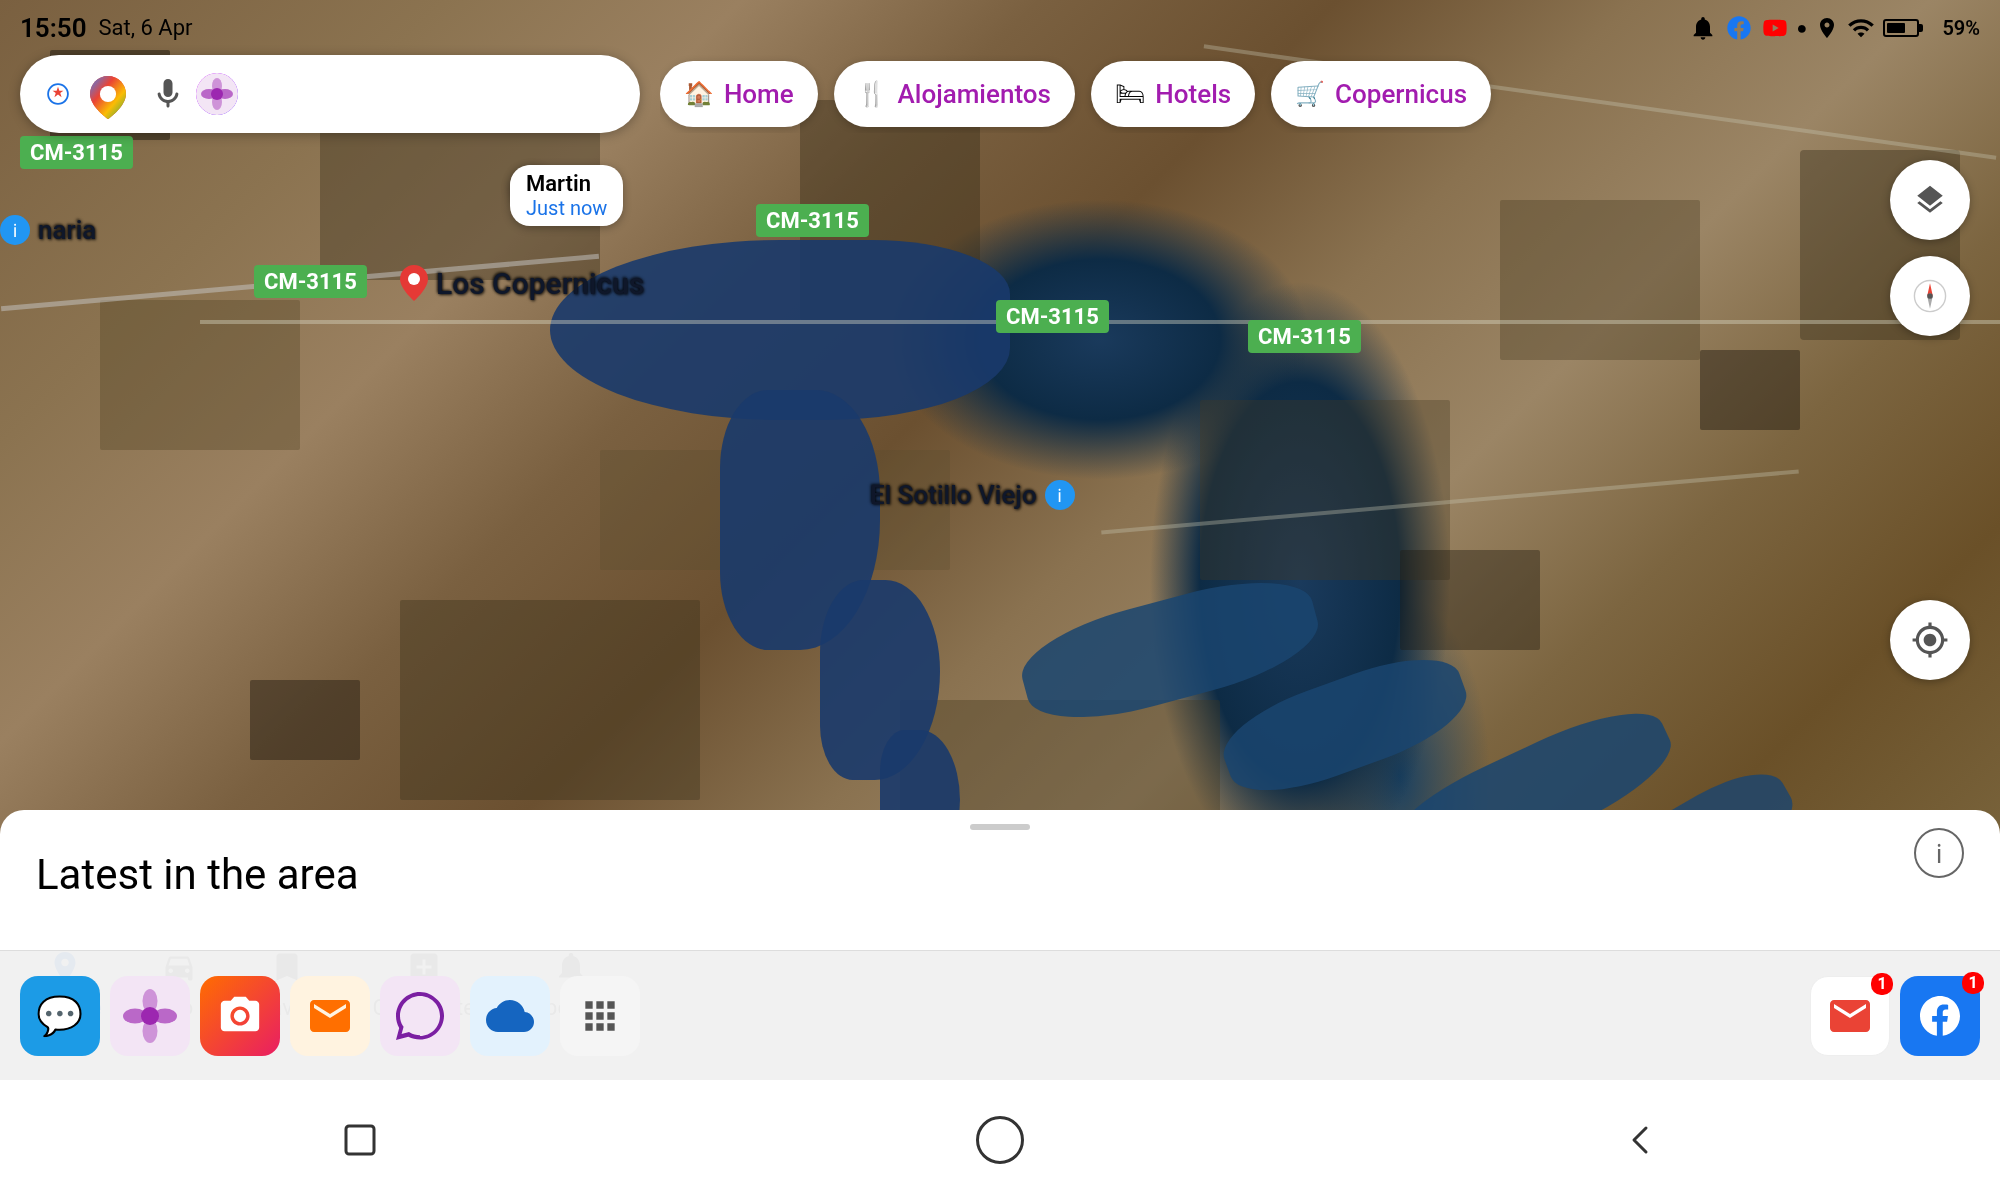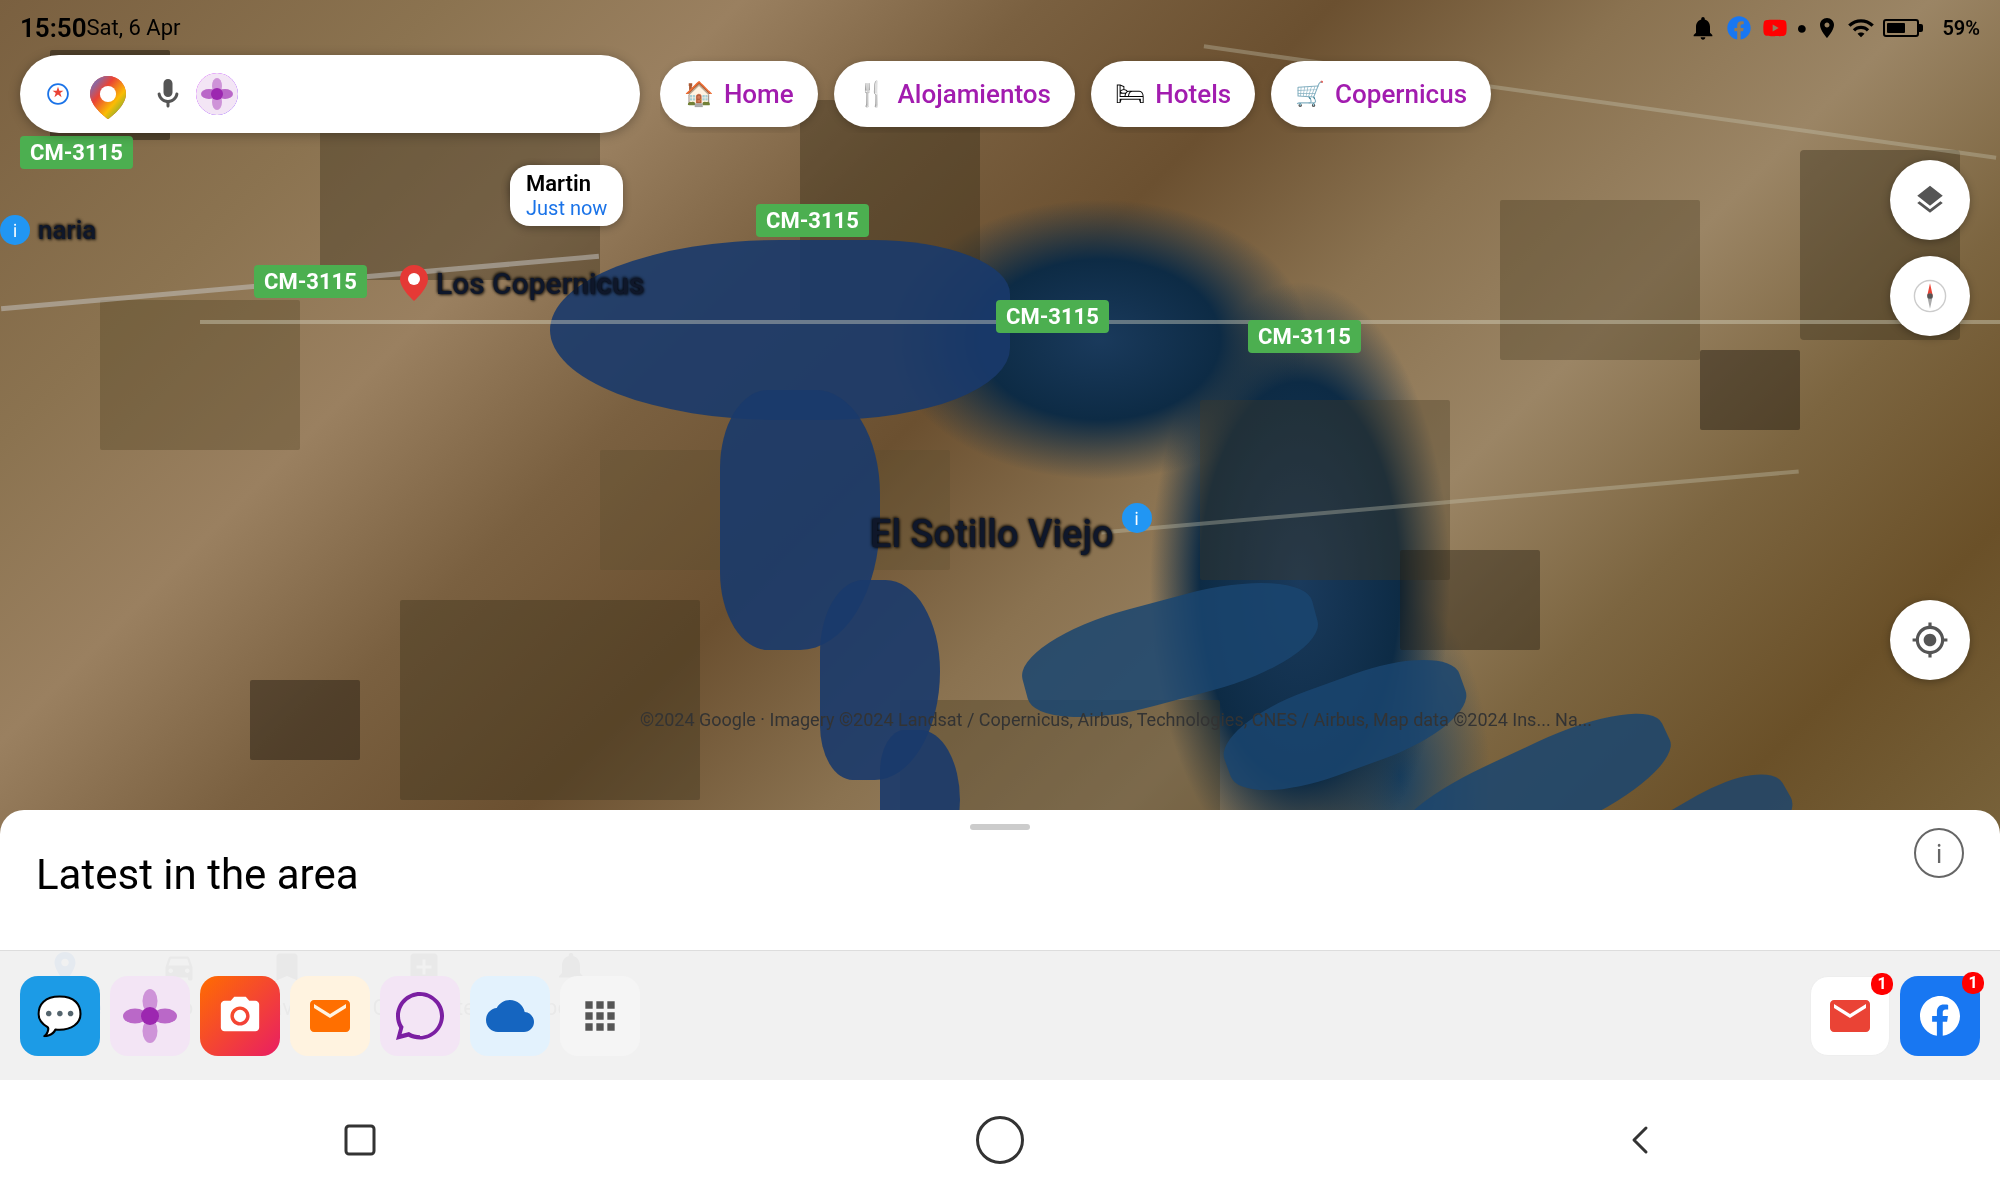--- a/index.html
+++ b/index.html
@@ -106,20 +106,21 @@
       display: flex;
       align-items: center;
       justify-content: space-between;
       padding: 0 20px;
       z-index: 100;
     }
 
     .status-left {
       display: flex;
       align-items: center;
+      gap: 12px;
     }
 
     .status-time {
       font-size: 26px;
       font-weight: 600;
       color: #000;
     }
 
     .status-date {
       font-size: 22px;
@@ -491,42 +492,39 @@
     <div style="width:28px;height:36px;flex-shrink:0;">
       <svg viewBox="0 0 28 36" fill="none" xmlns="http://www.w3.org/2000/svg">
         <path d="M14 0C6.3 0 0 6.3 0 14c0 9.8 14 22 14 22S28 23.8 28 14C28 6.3 21.7 0 14 0z" fill="#e53935"></path>
         <circle cx="14" cy="14" r="6" fill="white"></circle>
       </svg>
     </div>
     <span class="place-label" style="position:static;font-size:30px;">Los Copernicus</span>
   </div>
 
   <div style="position:absolute;top:480px;left:870px;display:flex;align-items:center;gap:8px;">
-    <span class="place-label" style="position:static;font-size:38px;margin-top:32px;">El Sotillo Viejo</span>
+    <span class="place-label" style="position:static;font-size:26px;">El Sotillo Viejo</span>
     <div style="width:30px;height:30px;background:#2196f3;border-radius:50%;display:flex;align-items:center;justify-content:center;color:white;font-size:18px;">ℹ</div>
   </div>
 
   <div style="position:absolute;top:215px;left:0;display:flex;align-items:center;gap:8px;">
     <div style="width:30px;height:30px;background:#2196f3;border-radius:50%;display:flex;align-items:center;justify-content:center;color:white;font-size:18px;">ℹ</div>
     <span class="place-label" style="position:static;font-size:26px;">naria</span>
   </div>
 
   <div style="position:absolute;top:165px;left:510px;display:flex;align-items:flex-start;gap:10px;">
     <div class="user-marker">
       <div style="width:44px;height:44px;border-radius:50%;background:linear-gradient(135deg,#fff8e1,#ffcc02);display:flex;align-items:center;justify-content:center;font-size:22px;">🎸</div>
     </div>
     <div class="user-callout">
       <div class="user-name">Martin</div>
       <div class="user-time">Just now</div>
     </div>
   </div>
 
-  <div class="map-copyright">
-    ©2024 Google · Imagery ©2024 Landsat / Copernicus, Airbus, Technologies, CNES / Airbus, Map data ©2024 Ins... Na...
-  </div>
 </div>
 
 <div id="status-bar">
   <div class="status-left">
     <span class="status-time">15:50</span>
     <span class="status-date">Sat, 6 Apr</span>
   </div>
   <div class="status-right">
 
     <svg width="28" height="28" viewBox="0 0 24 24" fill="#000">

